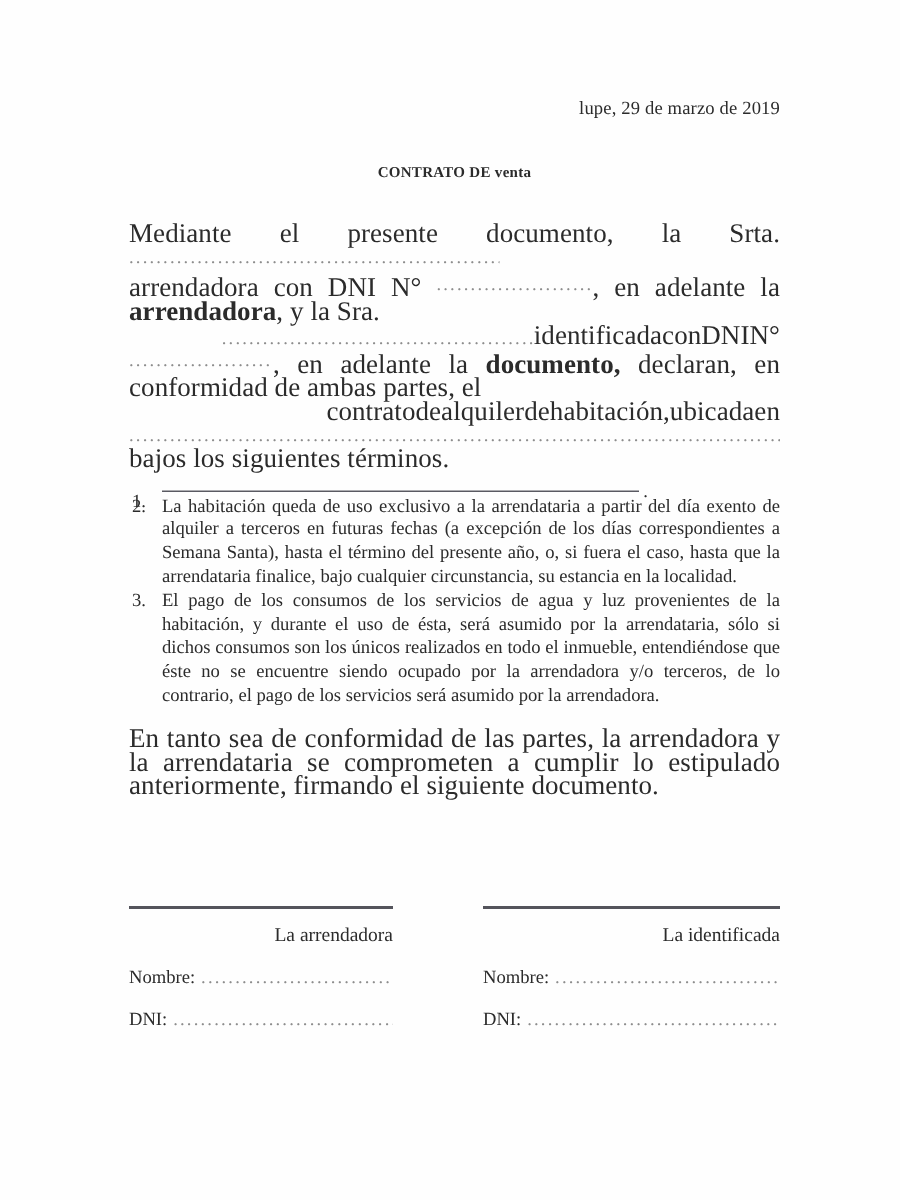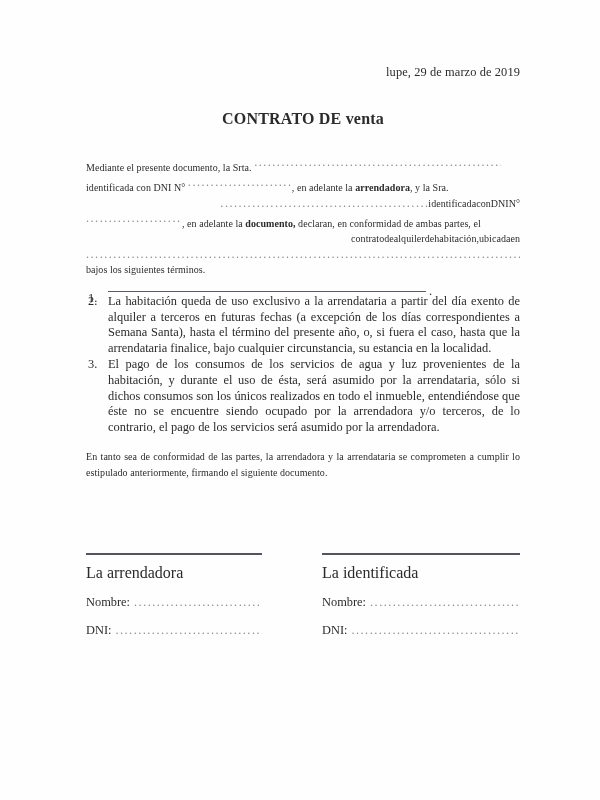--- a/index.html
+++ b/index.html
@@ -37,30 +37,30 @@
     font-size: 12.4px;
     line-height: 1.3;
     margin-top: 64px;
     letter-spacing: 0.1px;
   }
 
   
   .doc-title {
     text-align: center;
     font-weight: bold;
-    font-size: 16px;
+    font-size: 10px;
     margin-top: 30px;
     letter-spacing: 0.2px;
   }
 
   
   .para {
     text-align: justify;
     text-align-last: left;
-    font-size: 10px;
+    font-size: 18px;
     line-height: 15.6px;
     margin: 0;
     letter-spacing: 0.05px;
   }
   .para.intro {
     margin-top: 27px;
   }
   .para.closing {
     margin-top: 14px;
   }
@@ -162,22 +162,22 @@
   .sig-block {
     width: 198px;
   }
   .sig-block.left { width: 176px; }
   .sig-rule {
     height: 0;
     border-top: 2.2px solid #54545c;
     width: 100%;
   }
   .sig-label {
-    text-align: left;
-    font-size: 16px;
+    text-align: right;
+    font-size: 13px;
     margin-top: 9px;
   }
   .sig-field {
     display: flex;
     align-items: flex-end;
     font-size: 12.4px;
     margin-top: 13px;
     white-space: nowrap;
   }
   .sig-field .fld-label { flex: 0 0 auto; }
@@ -199,21 +199,21 @@
 <div class="page">
   <div class="content">
 
     <div class="date-line">lupe, 29 de marzo de 2019</div>
 
     <div class="doc-title">CONTRATO DE venta</div>
 
     <div class="para intro">
       <span>Mediante el presente documento, la Srta.</span>
       <span class="dots d-w1"></span><br>
-      <span>identificada con DNI N°</span>
+      <span>arrendadora con DNI N°</span>
       <span class="dots d-w2"></span><span>, en adelante la </span><b>arrendadora</b><span>, y la Sra.</span>
 
       <div class="spread">
         <span class="dots d-w3"></span>
         <span>identificada</span>
         <span>con</span>
         <span>DNI</span>
         <span>N°</span>
       </div>
 

